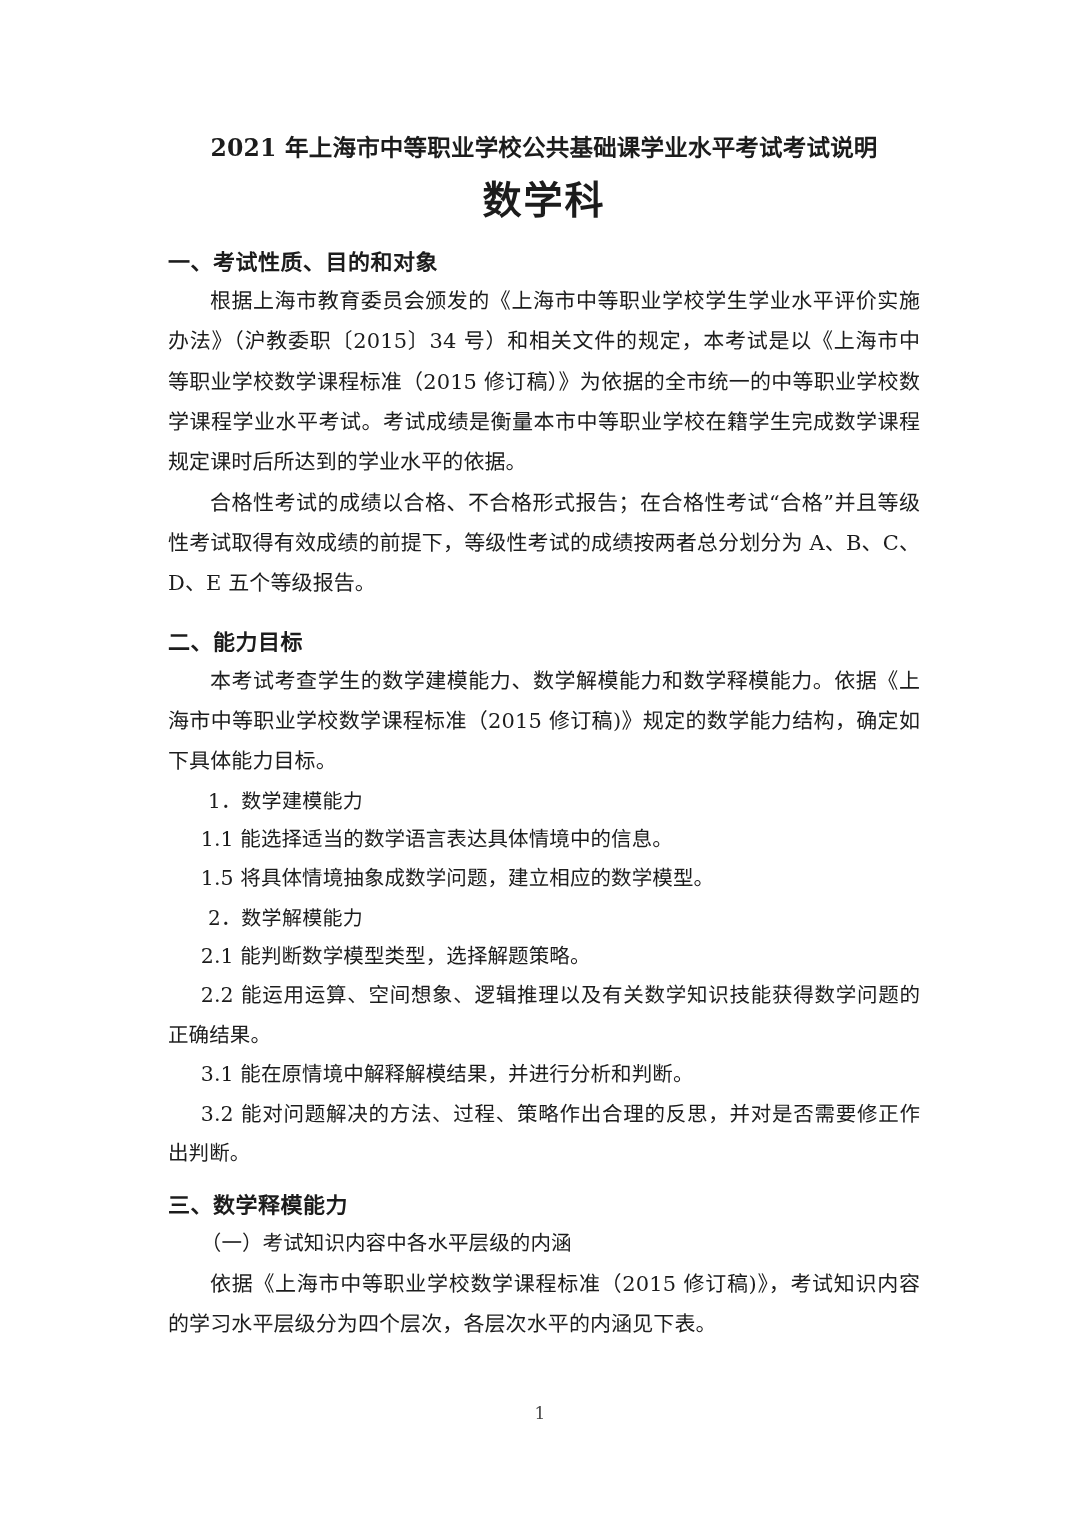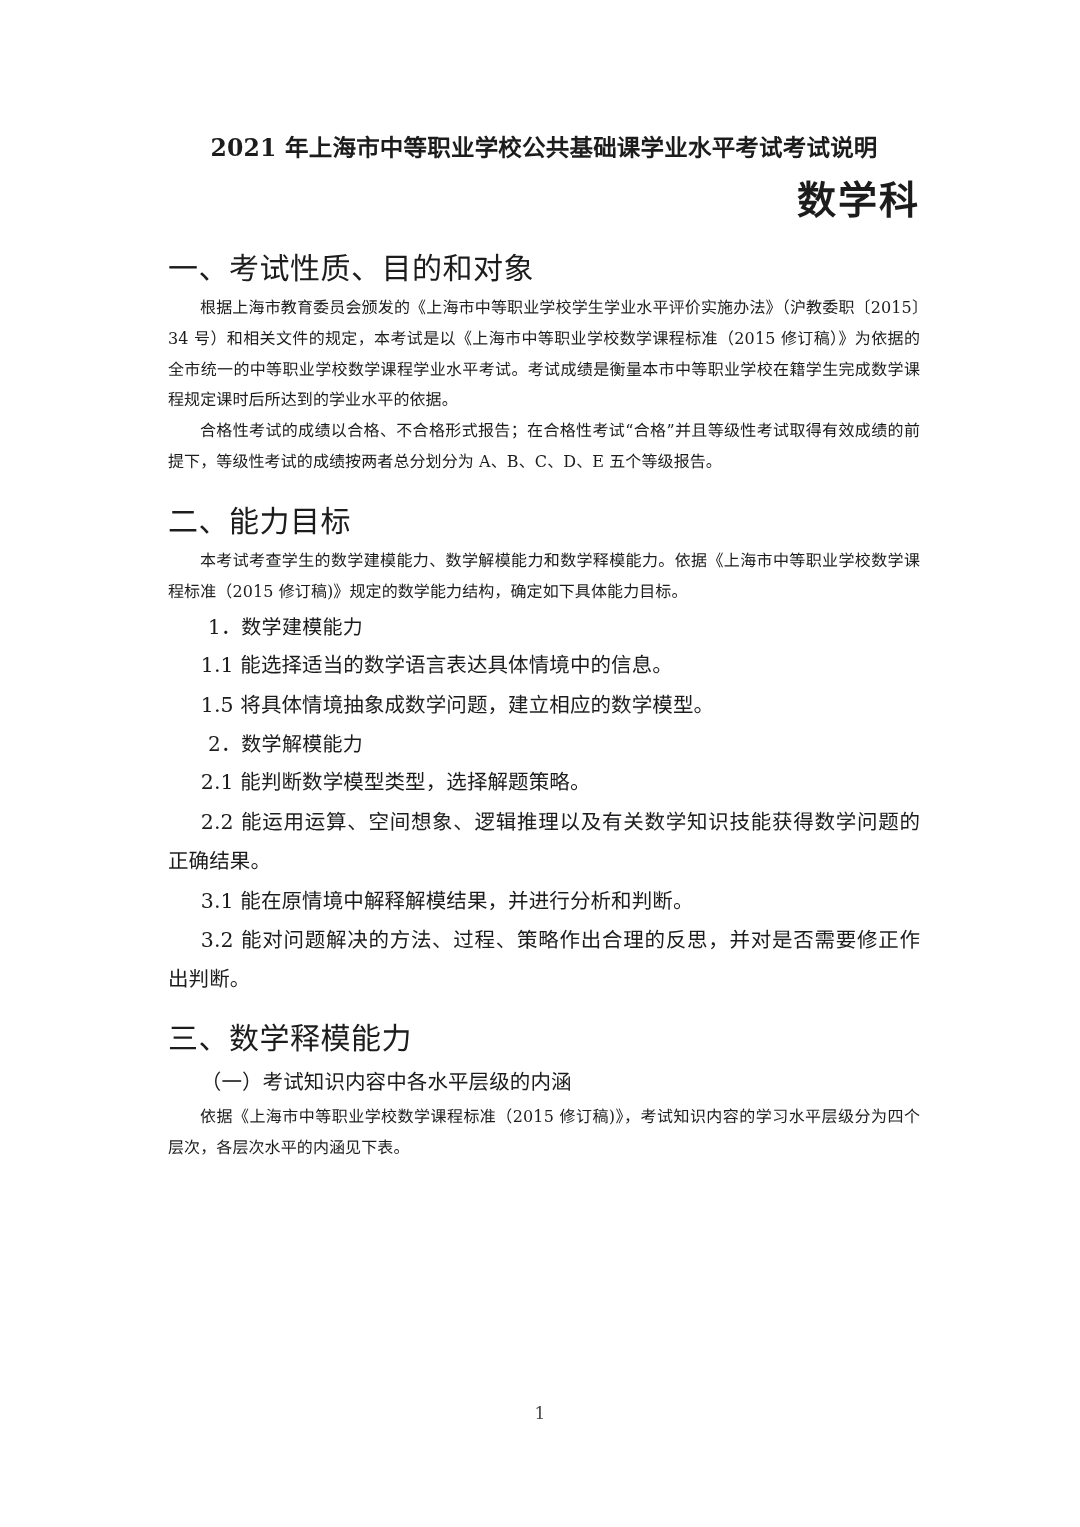--- a/index.html
+++ b/index.html
@@ -37,43 +37,43 @@
     text-align: center;
     letter-spacing: 0.2px;
     line-height: 1.25;
     font-family: "DejaVu Serif", "Liberation Serif", serif;
   }
   .doc-subject {
     margin: 0;
     padding-top: 14px;
     font-size: 39px;
     font-weight: bold;
-    text-align: right;
+    text-align: center;
     letter-spacing: 2px;
     line-height: 1.2;
   }
 
   
   .section-heading {
     margin: 0;
     padding-top: 22px;
     padding-bottom: 2px;
-    font-size: 30px;
-    font-weight: normal;
+    font-size: 22px;
+    font-weight: bold;
     line-height: 1.5;
     letter-spacing: 0.5px;
   }
   .section-heading.tight {
     padding-top: 16px;
   }
 
   
   p.body {
     margin: 0;
-    font-size: 16px;
+    font-size: 21px;
     line-height: 1.92;
     text-align: justify;
     text-justify: inter-ideograph;
     text-indent: 2em;
     letter-spacing: 0.1px;
   }
   p.sub-head {
     margin: 0;
     font-size: 20px;
     font-weight: normal;

